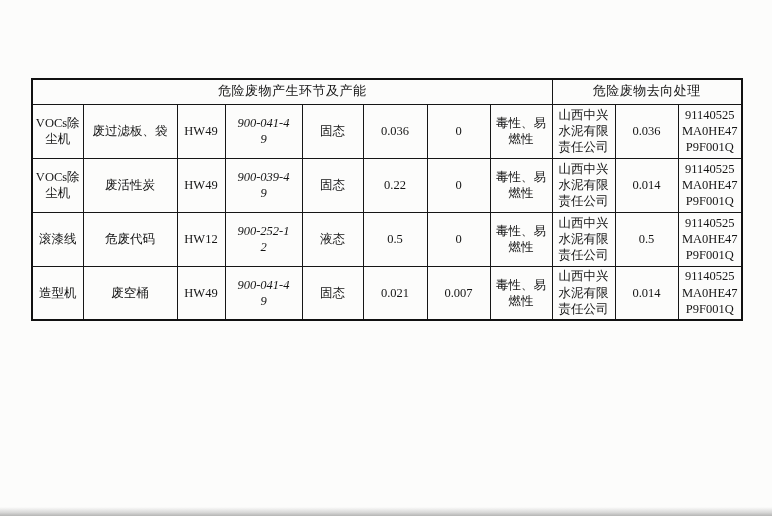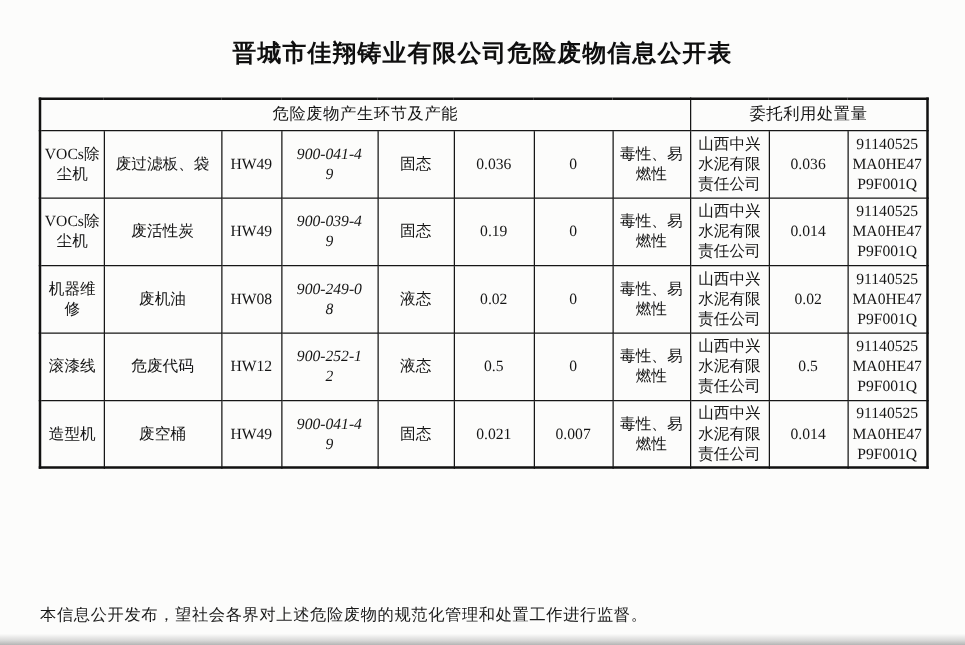--- a/index.html
+++ b/index.html
@@ -68,41 +68,40 @@
     height: 9px;
     background: linear-gradient(to bottom, rgba(170,170,170,0) 0%, rgba(150,150,150,0.35) 60%, rgba(110,110,110,0.5) 100%);
     pointer-events: none;
   }
 </style>
 </head>
 <body>
 
 <div class="page">
 
-  <h1 class="doc-title">晋城市佳翔铸业有限公司危险废物信息公开表</h1>
 
   <div class="table-wrap">
     <table class="info-table">
       <colgroup>
         <col style="width:51px">
           <col style="width:94px">
           <col style="width:48px">
         <col style="width:77px">
           <col style="width:61px">
           <col style="width:64px">
         <col style="width:63px">
           <col style="width:62px">
           <col style="width:63px">
         <col style="width:63px">
           <col style="width:64px">
       </colgroup>
       <thead>
         <tr class="group-row">
           <th colspan="8">危险废物产生环节及产能</th>
-          <th colspan="3">委托利用处置量</th>
+          <th colspan="3">危险废物去向处理</th>
         </tr>
       </thead>
       <tbody>
           <tr>
             <td class="c0">VOCs除尘机</td>
             <td class="c1">废过滤板、袋</td>
             <td class="c2">HW49</td>
             <td class="c3"><span class="code-wrap">900-041-49</span></td>
             <td class="c4">固态</td>
             <td class="c5">0.036</td>
@@ -111,38 +110,25 @@
             <td class="c8">山西中兴水泥有限责任公司</td>
             <td class="c9">0.036</td>
             <td class="c10">91140525MA0HE47P9F001Q</td>
           </tr>
           <tr>
             <td class="c0">VOCs除尘机</td>
             <td class="c1">废活性炭</td>
             <td class="c2">HW49</td>
             <td class="c3"><span class="code-wrap">900-039-49</span></td>
             <td class="c4">固态</td>
-            <td class="c5">0.19</td>
+            <td class="c5">0.22</td>
             <td class="c6">0</td>
             <td class="c7">毒性、易燃性</td>
             <td class="c8">山西中兴水泥有限责任公司</td>
             <td class="c9">0.014</td>
-            <td class="c10">91140525MA0HE47P9F001Q</td>
-          </tr>
-          <tr>
-            <td class="c0">机器维修</td>
-            <td class="c1">废机油</td>
-            <td class="c2">HW08</td>
-            <td class="c3"><span class="code-wrap">900-249-08</span></td>
-            <td class="c4">液态</td>
-            <td class="c5">0.02</td>
-            <td class="c6">0</td>
-            <td class="c7">毒性、易燃性</td>
-            <td class="c8">山西中兴水泥有限责任公司</td>
-            <td class="c9">0.02</td>
             <td class="c10">91140525MA0HE47P9F001Q</td>
           </tr>
           <tr>
             <td class="c0">滚漆线</td>
             <td class="c1">危废代码</td>
             <td class="c2">HW12</td>
             <td class="c3"><span class="code-wrap">900-252-12</span></td>
             <td class="c4">液态</td>
             <td class="c5">0.5</td>
             <td class="c6">0</td>
@@ -161,16 +147,15 @@
             <td class="c6">0.007</td>
             <td class="c7">毒性、易燃性</td>
             <td class="c8">山西中兴水泥有限责任公司</td>
             <td class="c9">0.014</td>
             <td class="c10">91140525MA0HE47P9F001Q</td>
           </tr>
         </tbody>
     </table>
   </div>
 
-  <p class="footer-note">本信息公开发布，望社会各界对上述危险废物的规范化管理和处置工作进行监督。</p>
 
   <div class="scan-shadow-bottom"></div>
 </div>
 
 </body></html>

